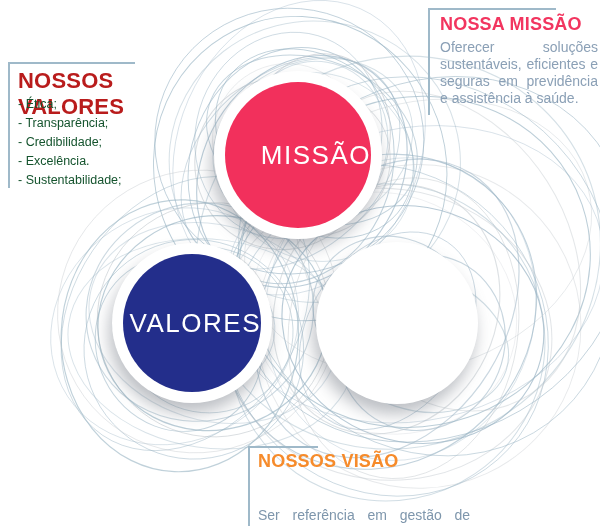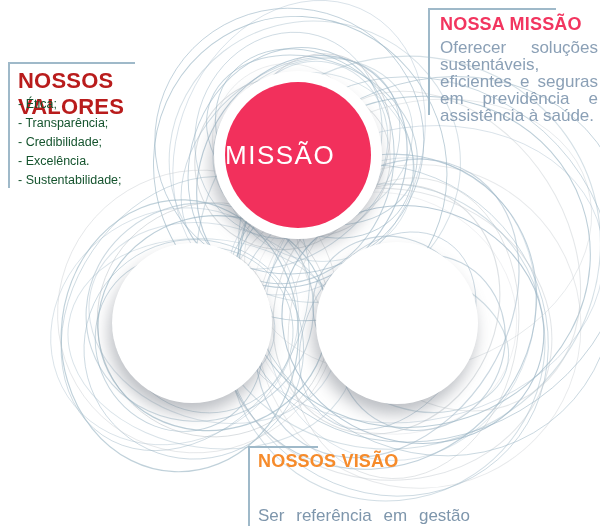--- a/index.html
+++ b/index.html
@@ -5,36 +5,36 @@
   html,body{margin:0;padding:0;background:#fff;}
   .stage{
     position:relative;width:600px;height:526px;background:#ffffff;overflow:hidden;
     font-family:"Liberation Sans",sans-serif;
   }
   #scribbles{position:absolute;left:0;top:0;width:600px;height:526px;}
 
   
   .halo{position:absolute;border-radius:50%;background:#ffffff;
         box-shadow:-3px 10px 16px rgba(96,102,114,.42);}
-  .ball{position:absolute;border-radius:50%;display:flex;align-items:center;justify-content:flex-start;
+  .ball{position:absolute;border-radius:50%;display:flex;align-items:center;justify-content:flex-end;
         color:#ffffff;font-size:26px;letter-spacing:1.5px;font-weight:400;}
   .halo-missao{left:214px;top:71px;width:168px;height:168px;}
   .ball-missao{left:225px;top:82px;width:146px;height:146px;}
   .halo-valores{left:112px;top:243px;width:160px;height:160px;}
   .ball-valores{left:123px;top:254px;width:138px;height:138px;}
   .halo-visao{left:316px;top:242px;width:162px;height:162px;}
   .ball-visao{left:327px;top:253px;width:140px;height:140px;}
 
   
   .note{position:absolute;}
   .vline,.hline{position:absolute;background:#9FB9C9;}
   .vline{width:2px;}
   .hline{height:2px;}
   .note-title{font-weight:700;font-size:18px;letter-spacing:.2px;}
-  .note-body{font-size:17px;line-height:17px;text-align:justify;}
+  .note-body{font-size:14px;line-height:17px;text-align:justify;}
 
   .note-missao{left:428px;top:8px;width:172px;}
   .note-missao .vline{left:0;top:0;height:107px;}
   .note-missao .hline{left:0;top:0;width:128px;}
   .note-missao .note-title{position:absolute;left:12px;top:6px;color:#F2355F;}
   .note-missao .note-body{position:absolute;left:12px;top:31px;width:158px;color:#8BA0B6;}
 
   .note-valores{left:8px;top:62px;width:150px;}
   .note-valores .vline{left:0;top:0;height:126px;}
   .note-valores .hline{left:0;top:0;width:127px;}
@@ -114,20 +114,23 @@
       <ellipse cx="437.8" cy="251.1" rx="170.6" ry="129.7" transform="rotate(57.4 437.8 251.1)" fill="none" stroke="#C3C9CE" stroke-opacity="0.45" stroke-width="1.08"></ellipse>
       <ellipse cx="426.5" cy="266.3" rx="198.7" ry="178.4" transform="rotate(47.1 426.5 266.3)" fill="none" stroke="#9AB4C4" stroke-opacity="0.54" stroke-width="0.91"></ellipse>
     </svg>
 
   <div class="halo halo-missao"></div>
   <div class="ball ball-missao" style="background: rgb(242, 48, 92);">
     <span>MISSÃO</span>
   </div>
 
   <div class="halo halo-valores"></div>
+  <div class="ball ball-valores" style="background: rgb(35, 46, 139);">
+    <span>VALORES</span>
+  </div>
 
   <div class="halo halo-visao"></div>
 
   <div class="note note-missao">
     <div class="vline"></div>
     <div class="hline"></div>
     <div class="note-title">NOSSA MISSÃO</div>
     <div class="note-body">Oferecer soluções sustentáveis, eficientes e seguras em previdência e assistência à saúde.</div>
   </div>
 

